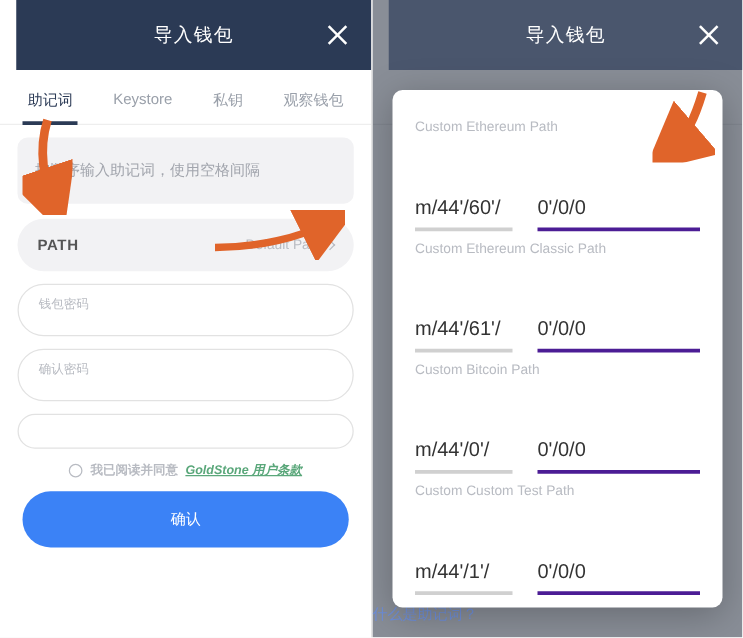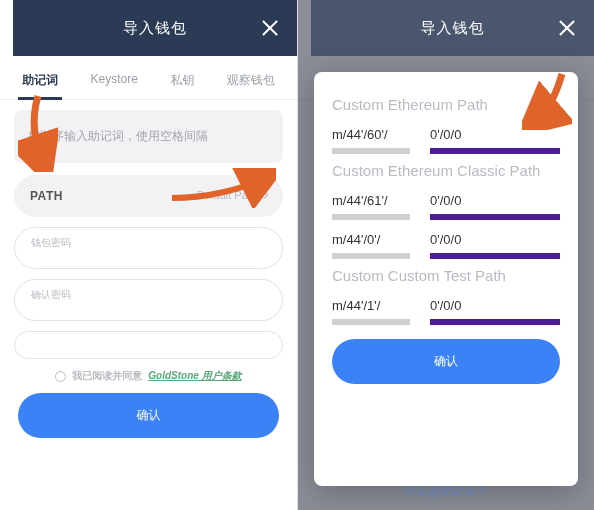--- a/index.html
+++ b/index.html
@@ -9,41 +9,41 @@
     .dimmed::after { content: ""; position: absolute; inset: 0; background: rgba(40,50,65,.55); pointer-events: none; }
     .titlebar { height: 56px; background: #2b3a55; color: #fff; display: flex; align-items: center; justify-content: center; position: relative; z-index: 2; margin-left: 13px; }
     .titlebar.dim { background: #4a566d; }
     .titlebar .title { font-size: 15px; letter-spacing: 1px; }
     .titlebar .close { position: absolute; right: 18px; width: 18px; height: 18px; cursor: pointer; }
     .titlebar .close::before, .titlebar .close::after { content: ""; position: absolute; left: 8px; top: -1px; width: 2px; height: 20px; background: #fff; }
     .titlebar .close::before { transform: rotate(45deg); }
     .titlebar .close::after { transform: rotate(-45deg); }
     .tabs { display: flex; justify-content: space-around; padding: 10px 6px 0; border-bottom: 1px solid #eee; }
     .tab { font-size: 12px; color: #9aa0aa; padding: 6px 4px 10px; position: relative; }
-    .tab.active { color: #2b3a55; font-weight: 700; }
+    .tab.active { color: #2b3a55; font-weight: 400; }
     .tab.active::after { content: ""; position: absolute; left: 0; right: 0; bottom: -1px; height: 3px; background: #2b3a55; }
     .content { padding: 10px 14px 0; }
     .mnemonic-box { background: #f2f2f4; border-radius: 8px; padding: 18px 14px; font-size: 12px; color: #a2a5ad; margin-bottom: 12px; }
-    .path-row { background: #f2f2f4; border-radius: 22px; padding: 14px 16px; display: flex; align-items: flex-start; justify-content: space-between; margin-bottom: 10px; gap: 13px; }
+    .path-row { background: #f2f2f4; border-radius: 22px; padding: 14px 16px; display: flex; align-items: center; justify-content: space-between; margin-bottom: 10px; gap: 13px; }
     .path-row .label { font-size: 12px; color: #555; font-weight: 600; letter-spacing: .5px; }
     .path-row .value { font-size: 11px; color: #b8bbc2; display: flex; align-items: center; gap: 4px; }
     .chev { width: 6px; height: 6px; border-right: 1.5px solid #b8bbc2; border-bottom: 1.5px solid #b8bbc2; transform: rotate(-45deg); }
     .field { border: 1px solid #e2e2e2; border-radius: 22px; padding: 8px 16px 6px; margin-bottom: 10px; }
     .field .lbl { font-size: 10px; color: #b8bbc2; }
     .field .val { font-size: 11px; color: #666; min-height: 12px; }
     .terms { text-align: center; font-size: 10px; color: #b8bbc2; margin: 8px 0 10px; display: flex; align-items: center; justify-content: center; gap: 6px; font-weight: bold; }
     .terms .cb { width: 11px; height: 11px; border: 1px solid #b8bbc2; border-radius: 50%; display: inline-block; }
     .terms .link { color: #5aa77a; font-style: italic; text-decoration: underline; }
     .btn { background: #3b82f6; color: #fff; text-align: center; border-radius: 26px; padding: 14px 0; font-size: 12px; margin: 0 4px; cursor: pointer; }
-    .footer-link { text-align: center; color: #3a67d6; font-size: 12px; margin-top: 28px; }
+    .footer-link { color: #3a67d6; font-size: 12px; margin-top: 28px; }
     
     .modal { position: absolute; left: 16px; right: 16px; top: 72px; bottom: 24px; background: #fff; border-radius: 8px; z-index: 5; padding: 18px 18px 14px; box-shadow: 0 6px 30px rgba(0,0,0,.25); overflow: hidden; }
-    .grp-title { font-size: 15px; color: #b8bbc2; margin: 6px 0 10px; }
+    .grp-title { font-size: 11px; color: #b8bbc2; margin: 6px 0 10px; }
     .path-pair { display: flex; gap: 20px; margin-bottom: 8px; }
-    .path-pair .cell { flex: 1; font-size: 13px; color: #333; border-bottom: 6px solid #4c1d95; padding: 4px 0 6px; }
+    .path-pair .cell { flex: 1; font-size: 16px; color: #333; border-bottom: 3px solid #4c1d95; padding: 4px 0 6px; margin-top: 36px; }
     .path-pair .cell:first-child { flex: 0 0 78px; border-bottom-color: #d0d0d0; }
     .modal .btn { margin: 14px 0 0; }
     
     .arrow { position: absolute; pointer-events: none; z-index: 10; }
     .arrow svg { display: block; }
     
     .phone.right .tabs .tab { color: #7a8190; }
     .phone.right .tabs .tab.active { color: #dfe3ea; }
     .phone.right .btn.bg { opacity: .9; position: absolute; left: 18px; right: 18px; bottom: 34px; z-index: 1; }
     .phone.right .footer-link.bg { position: absolute; left: 0; right: 0; bottom: 10px; z-index: 1; color: #6f8fd9; }
@@ -137,20 +137,21 @@
       <div class="cell">m/44'/60'/</div>
       <div class="cell">0'/0/0</div>
     </div>
 
     <div class="grp-title">Custom Ethereum Classic Path</div>
     <div class="path-pair">
       <div class="cell">m/44'/61'/</div>
       <div class="cell">0'/0/0</div>
     </div>
 
+    <div class="grp-title">Custom Bitcoin Path</div>
     <div class="path-pair">
       <div class="cell">m/44'/0'/</div>
       <div class="cell">0'/0/0</div>
     </div>
 
     <div class="grp-title">Custom Custom Test Path</div>
     <div class="path-pair">
       <div class="cell">m/44'/1'/</div>
       <div class="cell">0'/0/0</div>
     </div>

